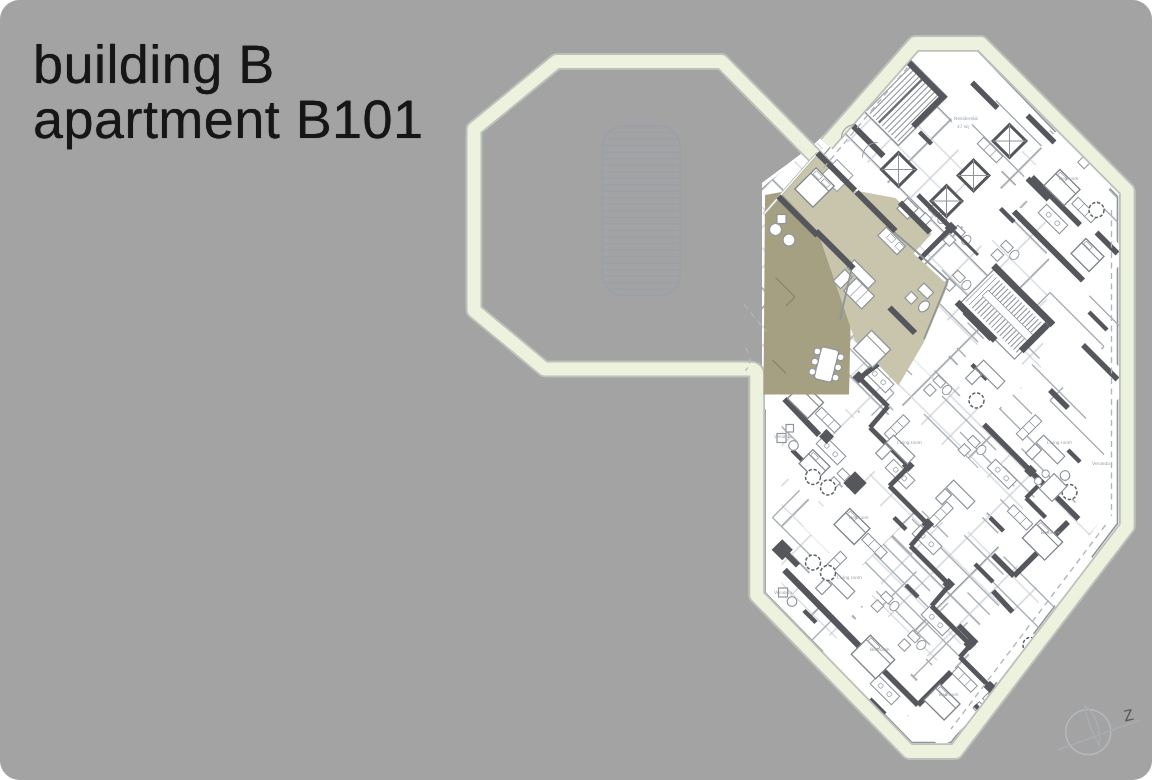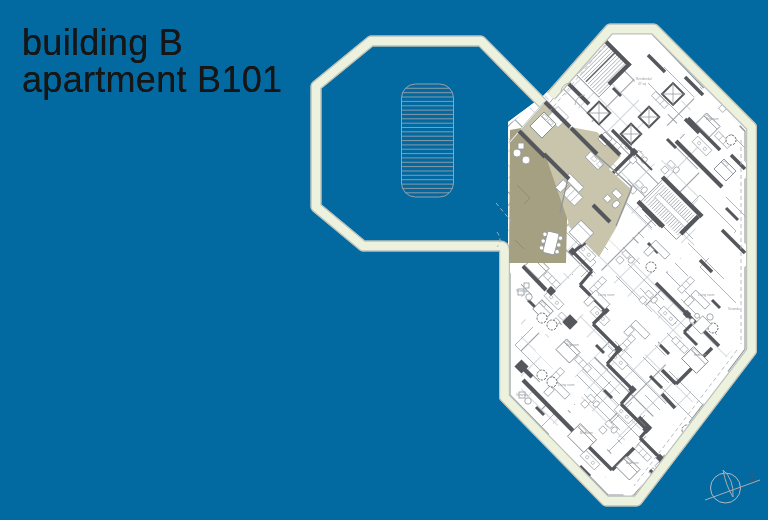--- a/index.html
+++ b/index.html
@@ -1,14 +1,14 @@
 <!DOCTYPE html>
 <html><head><meta charset="utf-8"><style>
 html,body{margin:0;padding:0;background:#fff;}
-#page{position:relative;width:768px;height:520px;overflow:hidden;background:#0369a1;font-family:"Liberation Sans",sans-serif;}
+#page{position:relative;width:768px;height:520px;overflow:hidden;background:#a3a3a3;font-family:"Liberation Sans",sans-serif;border-radius:13px;}
 .ttl{position:absolute;left:22px;top:24px;font-size:36px;line-height:37px;color:#161616;letter-spacing:0.3px;text-shadow:0 0 0.45px #161616;}
 </style></head><body>
 <div id="page">
 
 <div class="ttl">building B<br>apartment B101</div>
 <svg width="768" height="520" viewBox="0 0 768 520" style="position:absolute;left:0;top:0;font-family:&quot;Liberation Sans&quot;,sans-serif">
 <defs>
 <clipPath id="bclip">
           <polygon points="609,31 653,31 748,129 748,350 636,498 607,498 508,396 508,122 543,96"></polygon>
         </clipPath>

